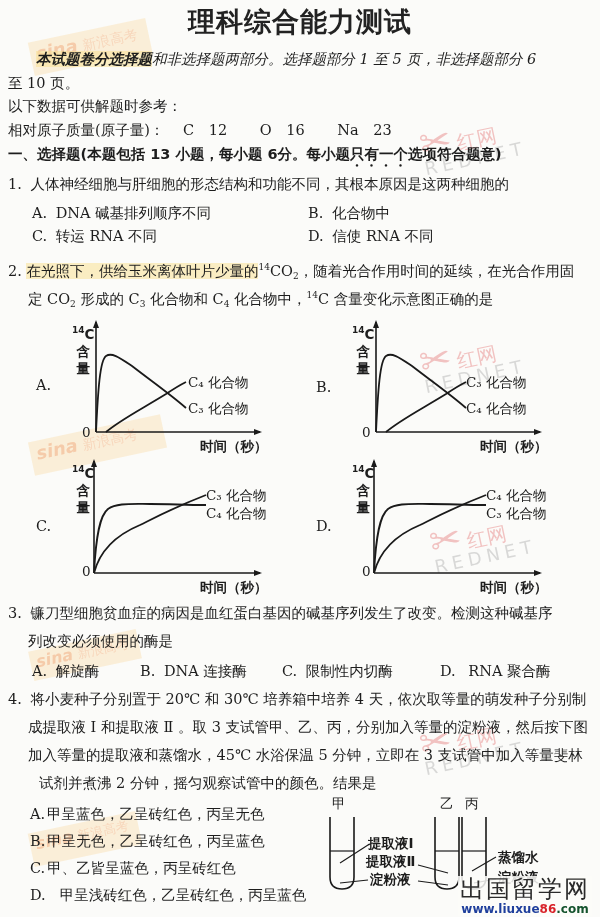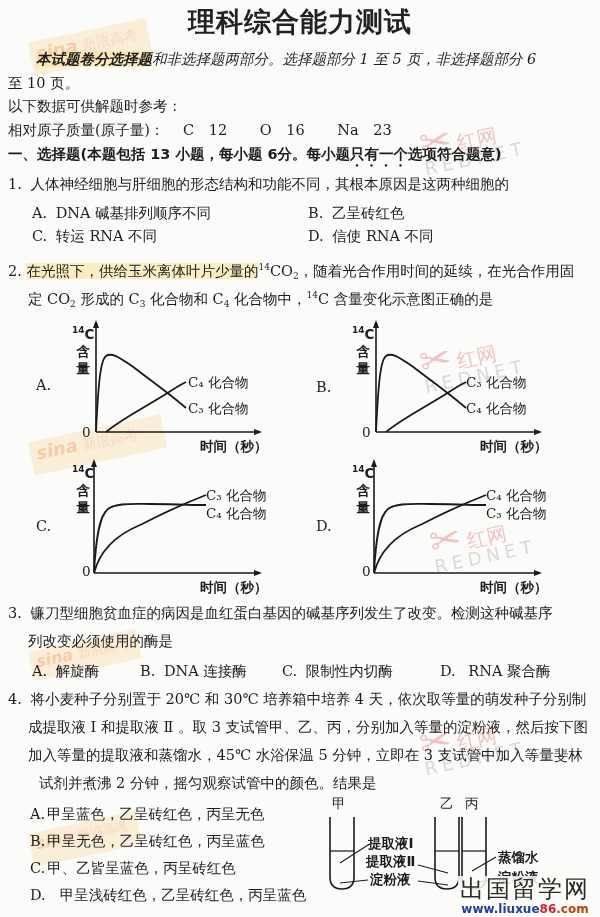--- a/index.html
+++ b/index.html
@@ -96,21 +96,21 @@
   <div class="abs txt" style="left:8px; top:175px;">
     <span>1.</span>
     <span style="margin-left:4px;">人体神经细胞与肝细胞的形态结构和功能不同，其根本原因是这两种细胞的</span>
   </div>
   <div class="abs txt" style="left:32px; top:204px;">
     <span>A.</span>
     <span style="margin-left:4px;">DNA 碱基排列顺序不同</span>
   </div>
   <div class="abs txt" style="left:308px; top:204px;">
     <span>B.</span>
-    <span style="margin-left:4px;">乙呈砖红色</span>
+    <span style="margin-left:4px;">化合物中</span>
   </div>
   <div class="abs txt" style="left:32px; top:227px;">
     <span>C.</span>
     <span style="margin-left:4px;">转运 RNA 不同</span>
   </div>
   <div class="abs txt" style="left:308px; top:227px;">
     <span>D.</span>
     <span style="margin-left:4px;">信使 RNA 不同</span>
   </div>
 
@@ -274,17 +274,17 @@
     <div class="abs chart-label bold" style="left:58px; top:40px;">提取液Ⅰ</div>
     <div class="abs chart-label bold" style="left:56px; top:58px;">提取液Ⅱ</div>
     <div class="abs chart-label bold" style="left:60px; top:76px;">淀粉液</div>
     <div class="abs chart-label bold" style="left:188px; top:54px;">蒸馏水</div>
     <div class="abs chart-label bold" style="left:188px; top:74px;">淀粉液</div>
   </div>
 
   <div class="abs footer-logo" style="left:458px; top:876px; width:134px; background:rgba(251,251,249,0.85);">
     <div style="font-size:24px; letter-spacing:2px; color:#2b2b2b; line-height:26px; text-align:center;">出国留学网</div>
     <div style="font-size:12px; font-weight:bold; line-height:14px; text-align:center;">
-      <span style="color:#1f3f9c;">www.liuxue</span><span style="color:#d8232a;">86</span><span style="color:#c2410c;">.com</span>
+      <span style="color:#1f3f9c;">www.liuxue</span><span style="color:#d8232a;">86</span><span style="color:#14532d;">.com</span>
     </div>
   </div>
 
 </div>
 
 </body></html>

